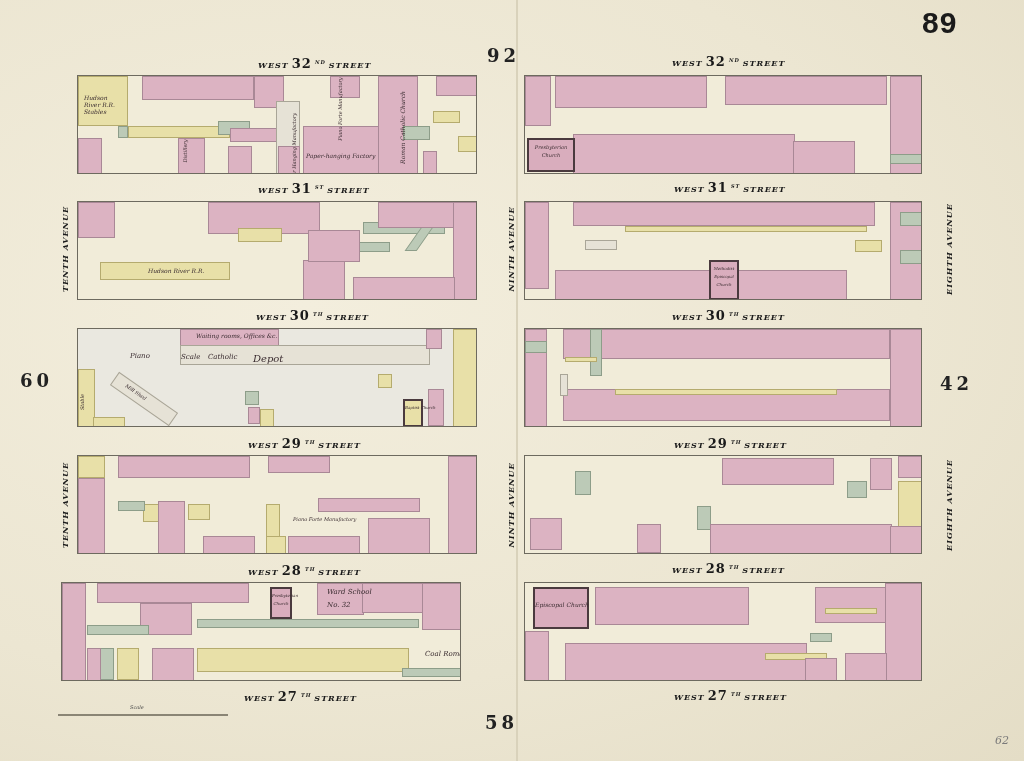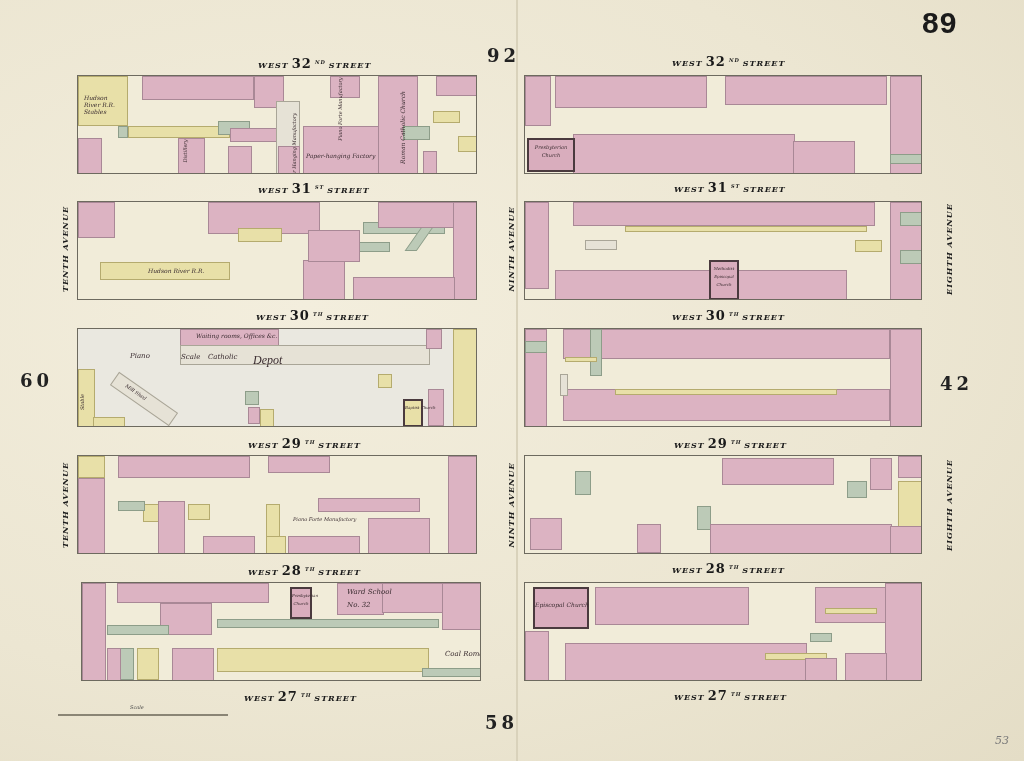--- a/index.html
+++ b/index.html
@@ -123,21 +123,21 @@
     <div class="strip-pink" style="left:350px;top:60px;width:14px;height:35px;"></div>
     <div class="strip-yellow" style="left:375px;top:0;width:23px;height:97px;"></div>
     <div class="strip-yellow" style="left:300px;top:45px;width:12px;height:12px;"></div>
     <div class="church" style="left:325px;top:70px;width:16px;height:24px;background:#e8e0a8;">
         <span class="label" style="font-size:4px;">Baptist Church</span>
       </div>
     <div class="label" style="left:118px;top:3px;">Waiting rooms, Offices &amp;c.</div>
     <div class="label" style="left:52px;top:23px;font-size:7px;">Piano</div>
     <div class="label" style="left:103px;top:24px;font-size:7px;">Scale</div>
     <div class="label" style="left:130px;top:24px;font-size:7px;">Catholic</div>
-    <div class="label" style="left:175px;top:24px;font-size:12px;font-family:Liberation Serif, serif;">Depot</div>
+    <div class="label" style="left:175px;top:24px;font-size:10px;">Depot</div>
     <div class="label" style="left:46px;top:60px;transform:rotate(35deg);font-size:5px;">Mill Shed</div>
     <div class="label" style="left:-4px;top:70px;transform:rotate(-90deg);font-size:5px;">Stable</div>
   </div>
 
   <div class="block" style="left:77px;top:455px;width:398px;height:97px;">
     <div class="strip-yellow" style="left:0;top:0;width:25px;height:20px;"></div>
     <div class="strip-pink" style="left:0;top:22px;width:25px;height:75px;"></div>
     <div class="strip-pink" style="left:40px;top:0;width:130px;height:20px;"></div>
     <div class="strip-pink" style="left:190px;top:0;width:60px;height:15px;"></div>
     <div class="strip-pink" style="left:240px;top:42px;width:100px;height:12px;"></div>
@@ -147,21 +147,21 @@
     <div class="strip-pink" style="left:80px;top:45px;width:25px;height:52px;"></div>
     <div class="strip-green" style="left:40px;top:45px;width:25px;height:8px;"></div>
     <div class="strip-yellow" style="left:188px;top:48px;width:12px;height:35px;"></div>
     <div class="strip-yellow" style="left:188px;top:80px;width:18px;height:17px;"></div>
     <div class="strip-pink" style="left:210px;top:80px;width:70px;height:17px;"></div>
     <div class="strip-pink" style="left:290px;top:62px;width:60px;height:35px;"></div>
     <div class="strip-pink" style="left:125px;top:80px;width:50px;height:17px;"></div>
     <div class="label" style="left:215px;top:60px;font-size:5px;">Piano Forte Manufactory</div>
   </div>
 
-  <div class="block" style="left:81px;top:582px;width:398px;height:97px;">
+  <div class="block" style="left:61px;top:582px;width:398px;height:97px;">
     <div class="strip-pink" style="left:0;top:0;width:22px;height:97px;"></div>
     <div class="strip-pink" style="left:35px;top:0;width:150px;height:18px;"></div>
     <div class="strip-pink" style="left:255px;top:0;width:45px;height:30px;"></div>
     <div class="strip-pink" style="left:300px;top:0;width:70px;height:28px;"></div>
     <div class="strip-pink" style="left:360px;top:0;width:38px;height:45px;"></div>
     <div class="strip-pink" style="left:78px;top:20px;width:50px;height:30px;"></div>
     <div class="strip-green" style="left:25px;top:42px;width:60px;height:8px;"></div>
     <div class="strip-green" style="left:135px;top:36px;width:220px;height:7px;"></div>
     <div class="strip-yellow" style="left:135px;top:65px;width:210px;height:22px;"></div>
     <div class="strip-yellow" style="left:55px;top:65px;width:20px;height:30px;"></div>
@@ -245,14 +245,14 @@
     <div class="church" style="left:8px;top:4px;width:52px;height:38px;">
         <span class="label" style="font-size:6px;padding-top:12px;">Episcopal Church</span>
       </div>
   </div>
 
   <div class="scale" style="left:58px;top:704px;width:175px;height:14px;">
     <span class="scale-label">Scale</span>
     <div class="scale-bar"></div>
   </div>
 
-  <div class="sig" style="left:995px;top:734px;">53</div>
+  <div class="sig" style="left:995px;top:734px;">62</div>
 </div>
 
 </body></html>

